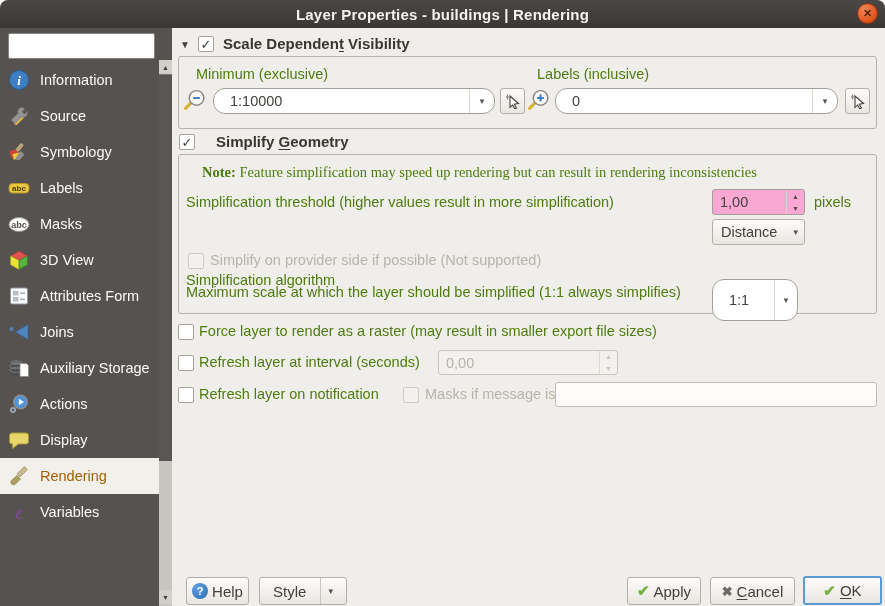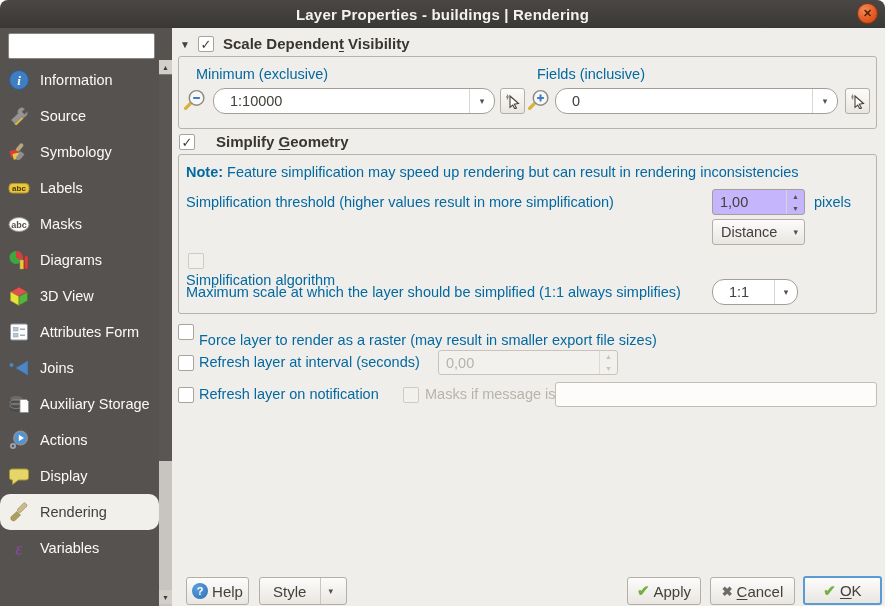--- a/index.html
+++ b/index.html
@@ -15,49 +15,49 @@
             display:flex;align-items:center;justify-content:center;box-sizing:border-box;cursor:default;}
   
   .sidebar{position:absolute;left:0;top:28px;width:172px;bottom:0;background:#565250;}
   .searchbox{position:absolute;left:8px;top:5px;width:147px;height:26px;box-sizing:border-box;
              border:1px solid #88847f;border-radius:2px;background:#fff;padding:0 6px 0 26px;
              font-size:13px;color:#44403b;outline:none;font-family:"Liberation Sans",sans-serif;}
   .searchicon{position:absolute;left:13px;top:10px;width:16px;height:16px;pointer-events:none;}
   .nav{position:absolute;top:34px;left:0;width:159px;}
   .navitem{height:36px;display:flex;align-items:center;padding-left:8px;gap:10px;
            color:#fbfaf7;font-size:14.5px;cursor:default;white-space:nowrap;}
-  .navitem.selected{background:#f2f0eb;color:#404040;border-radius:10px;}
+  .navitem.selected{background:#f2f0eb;color:#a16207;}
   .navicon{width:22px;height:22px;flex:0 0 22px;}
   
   .vscroll{position:absolute;top:32px;right:0;width:13px;bottom:0;background:#c8c4bf;}
   .vs-btn{position:absolute;left:0;width:13px;height:14px;background:#d2cec9;color:#3f3b37;
           font-size:7px;display:flex;align-items:center;justify-content:center;}
   .vs-thumb{position:absolute;left:0;top:14px;width:13px;height:386px;background:#5a5653;border-top:1px solid #777;}
   
   .main{position:absolute;left:172px;top:28px;right:0;bottom:0;background:#f0eeea;}
   .groupbox{position:absolute;border:1px solid #b7b3ac;border-radius:3px;background:#f0eeea;}
   .hdr{position:absolute;font-weight:bold;font-size:15px;color:#393531;white-space:nowrap;}
-  .lbl{position:absolute;font-size:14.5px;color:#0369a1;white-space:nowrap;}
+  .lbl{position:absolute;font-size:14.5px;color:#4d7c0f;white-space:nowrap;}
   .lbl.disabled{color:#b7b3ac;}
   .mn{text-decoration:underline;text-underline-offset:2px;}
   .expander{position:absolute;font-size:10px;color:#44403b;}
   .checkbox{position:absolute;width:16px;height:16px;box-sizing:border-box;background:#fff;
             border:1px solid #a8a49d;border-radius:2px;display:flex;align-items:center;
             justify-content:center;font-size:13px;line-height:1;color:#3f3b36;cursor:default;}
   .checkbox.disabled{border-color:#cfcbc4;background:#f3f1ee;color:#cfcbc4;}
   .combo{position:absolute;box-sizing:border-box;background:#fff;border:1px solid #a39f98;border-radius:12px;
          display:flex;align-items:center;font-size:14.5px;color:#44403b;padding-left:16px;cursor:default;}
   .combo .arrowsec{margin-left:auto;align-self:stretch;width:24px;border-left:1px solid #d9d5cf;
                    display:flex;align-items:center;justify-content:center;font-size:9px;color:#55514b;}
   .btnface{background:linear-gradient(#fdfcfb,#e9e6e1);border:1px solid #b3afa8;border-radius:3px;}
   .toolbtn{position:absolute;box-sizing:border-box;display:flex;align-items:center;justify-content:center;cursor:default;}
   .dropbtn{position:absolute;box-sizing:border-box;display:flex;align-items:center;font-size:14.5px;
            color:#44403b;padding:0 6px 0 8px;cursor:default;}
   .dropbtn .da{margin-left:auto;font-size:9px;color:#55514b;}
-  .spin{position:absolute;box-sizing:border-box;background:#c4b5fd;border:1px solid #a39f98;border-radius:3px;
+  .spin{position:absolute;box-sizing:border-box;background:#f9a8d4;border:1px solid #a39f98;border-radius:3px;
         display:flex;align-items:center;font-size:14.5px;color:#44403b;padding-left:7px;}
   .spin .spinbtns{margin-left:auto;align-self:stretch;width:17px;border-left:1px solid #d9d5cf;
                   display:flex;flex-direction:column;}
   .spin .spinbtns span{flex:1;display:flex;align-items:center;justify-content:center;font-size:7px;color:#55514b;}
   .spin.disabled{background:#f3f1ee;border-color:#c8c4bd;color:#b7b3ac;}
   .spin.disabled .spinbtns{border-left-color:#ddd9d3;}
   .spin.disabled .spinbtns span{color:#c8c4bd;}
   .textinput{position:absolute;box-sizing:border-box;background:#fdfcfa;border:1px solid #c2beb7;border-radius:3px;
              font-size:14.5px;color:#44403b;padding:0 6px;outline:none;font-family:"Liberation Sans",sans-serif;}
   .pushbtn{position:absolute;box-sizing:border-box;display:flex;align-items:center;justify-content:center;
@@ -117,29 +117,20 @@
       </div>
       <div class="navitem">
         <svg class="navicon" viewBox="0 0 22 22">
           <ellipse cx="11" cy="11.5" rx="10" ry="7" fill="#fdfdfb" stroke="#96928b"></ellipse>
           <text x="11" y="14.5" font-size="9" font-weight="bold" fill="#55514b" text-anchor="middle">abc</text>
         </svg>
         <span>Masks</span>
       </div>
       <div class="navitem">
         <svg class="navicon" viewBox="0 0 22 22">
-          <circle cx="8" cy="8.5" r="6.5" fill="#3da73d"></circle>
-          <path d="M8 8.5 V2 A6.5 6.5 0 0 1 13.8 12 Z" fill="#d43f3f"></path>
-          <rect x="12" y="11" width="3.5" height="9" fill="#e8c93e" stroke="#b8962a" stroke-width=".5"></rect>
-          <rect x="16.5" y="7" width="3.5" height="13" fill="#d43f3f" stroke="#9c2d2d" stroke-width=".5"></rect>
-        </svg>
-        <span>Diagrams</span>
-      </div>
-      <div class="navitem">
-        <svg class="navicon" viewBox="0 0 22 22">
           <path d="M11 2 L19.5 6.8 11 11.5 2.5 6.8 Z" fill="#e05252" stroke="#9c2d2d" stroke-width=".6"></path>
           <path d="M2.5 6.8 L11 11.5 V20.5 L2.5 15.7 Z" fill="#e8e23e" stroke="#a39b20" stroke-width=".6"></path>
           <path d="M19.5 6.8 L11 11.5 V20.5 L19.5 15.7 Z" fill="#57b33e" stroke="#357a22" stroke-width=".6"></path>
         </svg>
         <span>3D View</span>
       </div>
       <div class="navitem">
         <svg class="navicon" viewBox="0 0 22 22">
           <rect x="2.5" y="3" width="17" height="16" rx="1.5" fill="#fdfdfb" stroke="#8a96a4"></rect>
           <rect x="5.5" y="6.5" width="4.5" height="3.5" fill="#b9c6d4" stroke="#8a96a4" stroke-width=".5"></rect>
@@ -207,21 +198,21 @@
   <div class="main">
 
     <span class="expander" style="left:8px;top:11px;">▼</span>
     <span class="checkbox" style="left:26px;top:8px;">
       <span>✓</span>
     </span>
     <span class="hdr" style="left:51px;top:7px;"><span>Scale Dependen</span><span class="mn">t</span><span> Visibility</span></span>
 
     <div class="groupbox" style="left:6px;top:28px;width:697px;height:71px;"></div>
     <span class="lbl" style="left:24px;top:38px;">Minimum (exclusive)</span>
-    <span class="lbl" style="left:365px;top:38px;">Fields (inclusive)</span>
+    <span class="lbl" style="left:365px;top:38px;">Labels (inclusive)</span>
 
     <svg class="navicon" style="position:absolute;left:11px;top:60px;width:25px;height:25px;" viewBox="0 0 24 24">
       <line x1="7" y1="15" x2="2.5" y2="19.5" stroke="#d9b23c" stroke-width="3.2" stroke-linecap="round"></line>
       <circle cx="13" cy="9.5" r="7" fill="#f8f7f4" stroke="#8d8983" stroke-width="1.4"></circle>
       <rect x="9.5" y="8.6" width="7" height="2" rx="1" fill="#3f7ec2"></rect>
     </svg>
     <div class="combo" style="left:41px;top:60px;width:282px;height:26px;">
       <span>1:10000</span>
       <span class="arrowsec">▾</span>
     </div>
@@ -249,48 +240,49 @@
         <path d="M5 3 L13.5 10.5 L9.3 11.2 L11.5 15 L9.8 15.8 L7.7 12 L5 14.3 Z" fill="#fff" stroke="#45413c" stroke-width="1.1"></path>
       </svg>
     </div>
 
     <span class="checkbox" style="left:7px;top:106px;">
       <span>✓</span>
     </span>
     <span class="hdr" style="left:31px;top:105px;margin-left:13px;"><span>Simplify </span><span class="mn">G</span><span>eometry</span></span>
 
     <div class="groupbox" style="left:6px;top:126px;width:697px;height:158px;"></div>
-    <span class="lbl" style="left:14px;top:136px;"><b>Note:</b><span> Feature simplification may speed up rendering but can result in rendering inconsistencies</span></span>
+    <span class="lbl" style="left:30px;top:136px;font-family:Liberation Serif, serif;"><b>Note:</b><span> Feature simplification may speed up rendering but can result in rendering inconsistencies</span></span>
 
     <span class="lbl" style="left:14px;top:166px;">Simplification threshold (higher values result in more simplification)</span>
     <div class="spin" style="left:540px;top:161px;width:93px;height:26px;">
       <span>1,00</span>
       <span class="spinbtns">
         <span>▲</span>
         <span>▼</span>
       </span>
     </div>
     <span class="lbl" style="left:642px;top:166px;">pixels</span>
 
     <span class="lbl" style="left:14px;top:196px;margin-top:48px;">Simplification algorithm</span>
     <div class="dropbtn btnface" style="left:540px;top:191px;width:93px;height:26px;">
       <span>Distance</span>
       <span class="da">▾</span>
     </div>
 
     <span class="checkbox disabled" style="left:16px;top:225px;"></span>
+    <span class="lbl disabled" style="left:38px;top:224px;">Simplify on provider side if possible (Not supported)</span>
 
     <span class="lbl" style="left:14px;top:256px;">Maximum scale at which the layer should be simplified (1:1 always simplifies)</span>
-    <div class="combo" style="left:540px;top:251px;width:86px;height:26px;">
+    <div class="combo" style="left:540px;top:251px;width:86px;height:42px;">
       <span>1:1</span>
       <span class="arrowsec" style="width:22px;">▾</span>
     </div>
 
     <span class="checkbox" style="left:6px;top:296px;"></span>
-    <span class="lbl" style="left:27px;top:295px;margin-top:9px;">Force layer to render as a raster (may result in smaller export file sizes)</span>
+    <span class="lbl" style="left:27px;top:295px;">Force layer to render as a raster (may result in smaller export file sizes)</span>
 
     <span class="checkbox" style="left:6px;top:327px;"></span>
     <span class="lbl" style="left:27px;top:326px;">Refresh layer at interval (seconds)</span>
     <div class="spin disabled" style="left:266px;top:322px;width:180px;height:25px;">
       <span>0,00</span>
       <span class="spinbtns">
         <span>▲</span>
         <span>▼</span>
       </span>
     </div>

